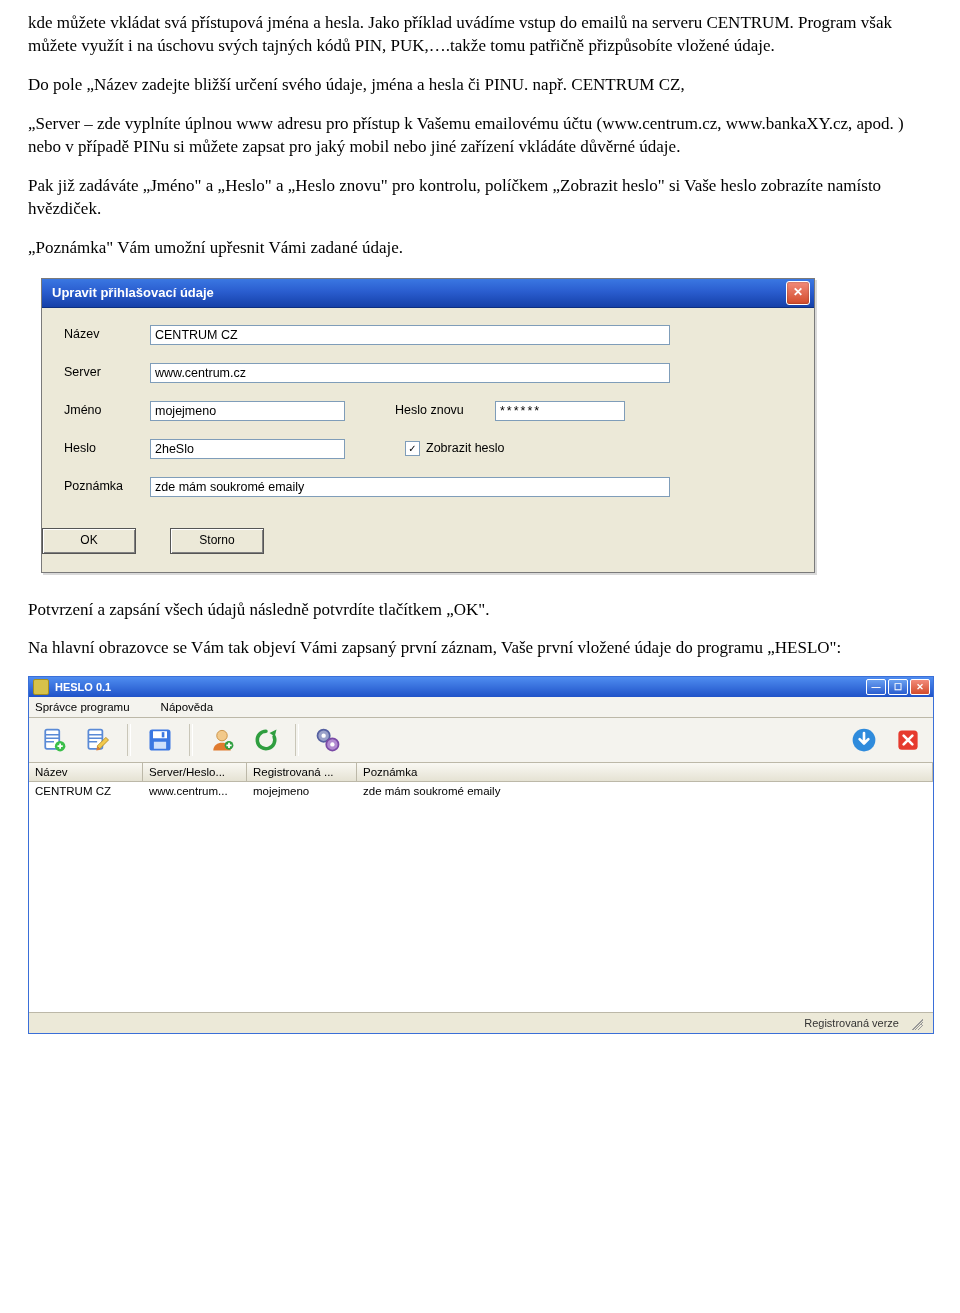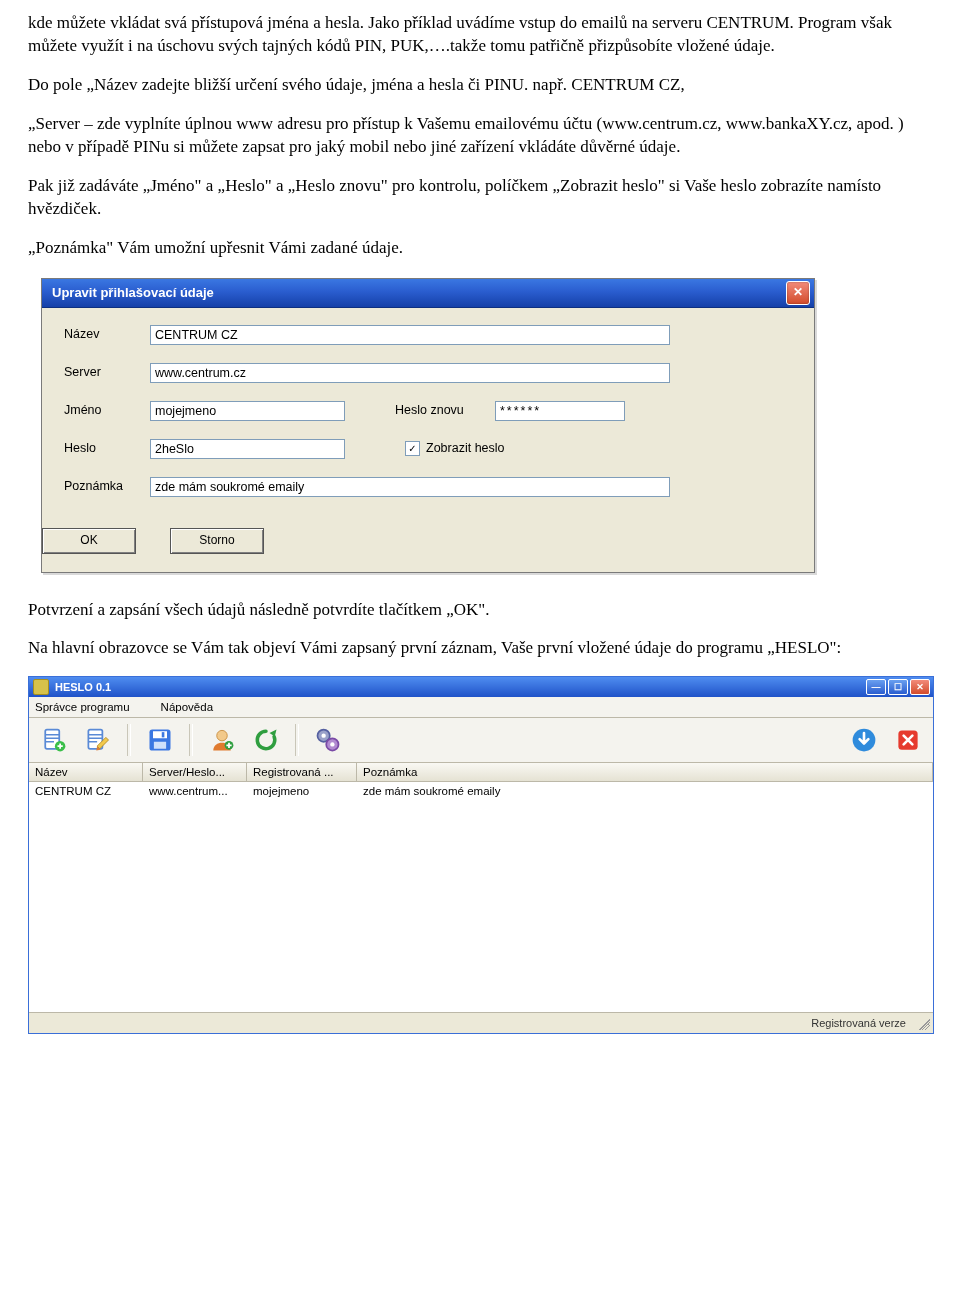--- a/index.html
+++ b/index.html
@@ -152,21 +152,21 @@
     background:linear-gradient(#f9f8f3,#e5e2d3);
     white-space:nowrap; overflow:hidden;
   }
   .grid-body { height:230px; overflow:auto; background:#fff;}
   .gr-row { display:flex; font-size:11.5px; }
   .gr-cell { padding:2px 6px; box-sizing:border-box; white-space:nowrap; overflow:hidden; }
   .col1{width:114px}.col2{width:104px}.col3{width:110px}.col4{flex:1}
   .statusbar {
     height:20px;background:#ece9d8;border-top:1px solid #bcb8a8;
     display:flex;align-items:center;justify-content:flex-end;
-    padding:0 3px;font-size:11px;color:#333;
+    padding:0 10px;font-size:11px;color:#333;
   }
   .resize-grip{
     width:14px;height:14px;margin-left:10px;
     background:
       linear-gradient(135deg,transparent 60%,#999 60%,#999 65%,transparent 65%),
       linear-gradient(135deg,transparent 70%,#999 70%,#999 75%,transparent 75%),
       linear-gradient(135deg,transparent 80%,#999 80%,#999 85%,transparent 85%);
   }
 </style>
 </head>

